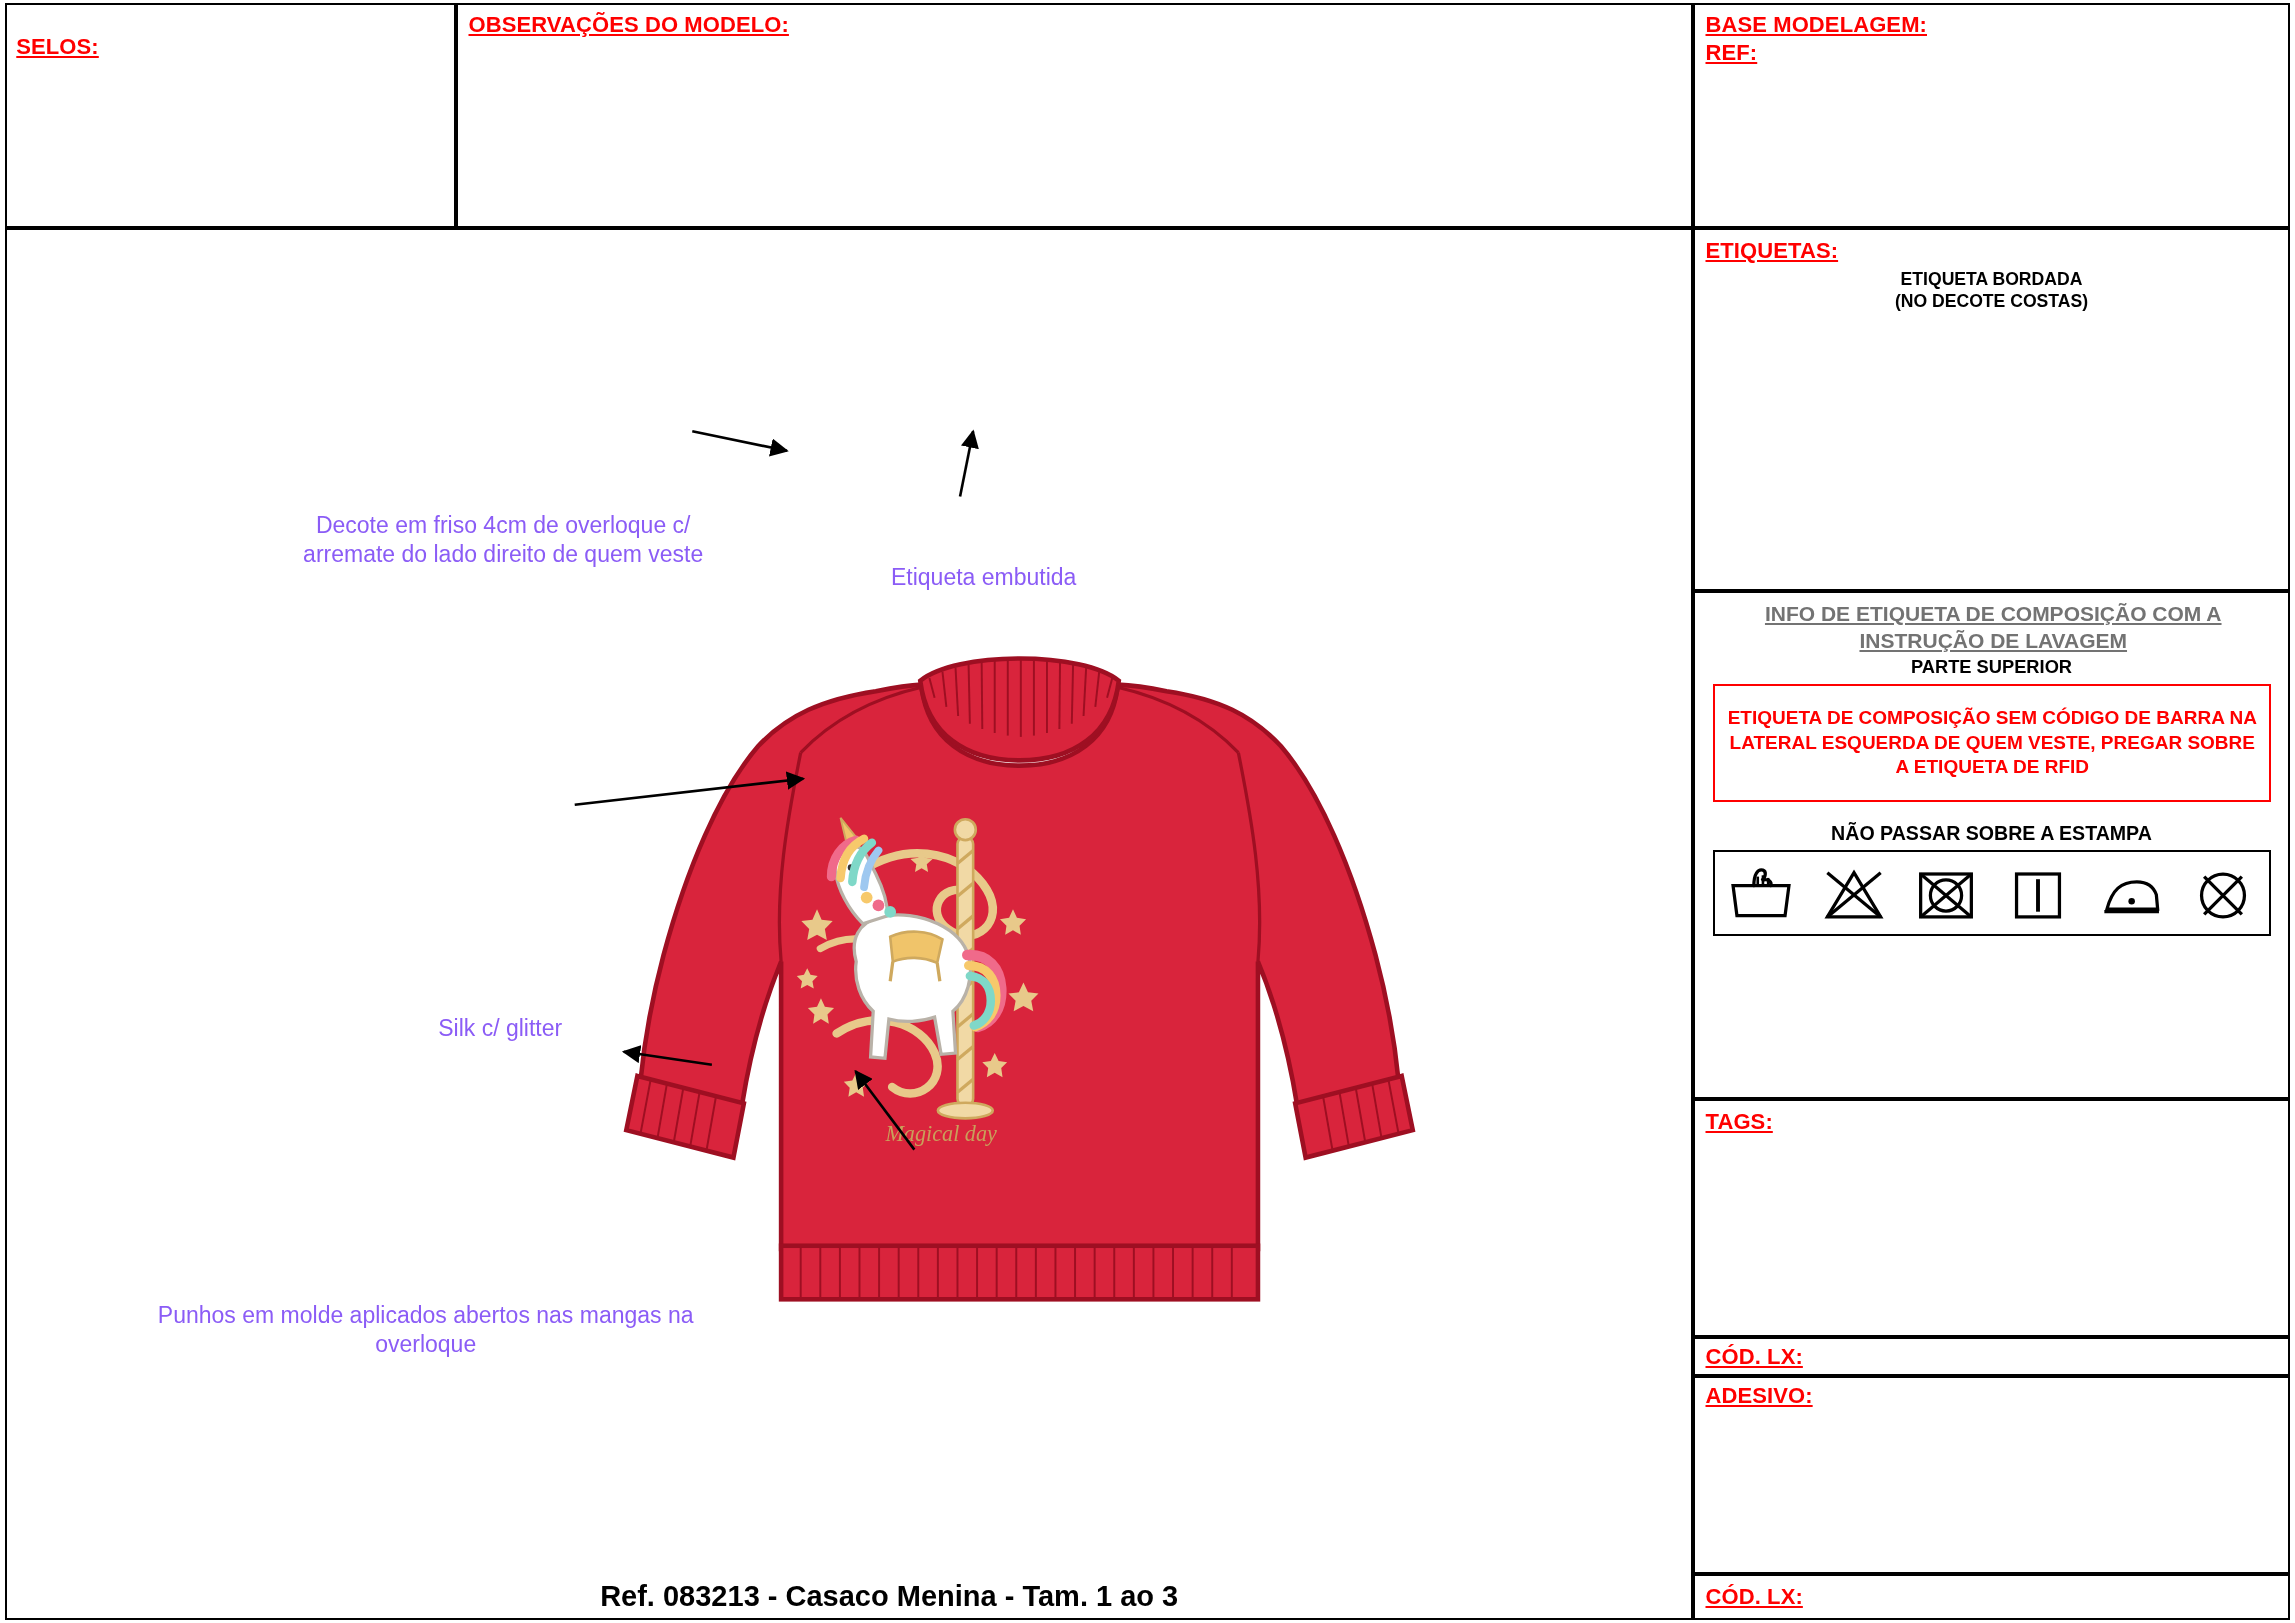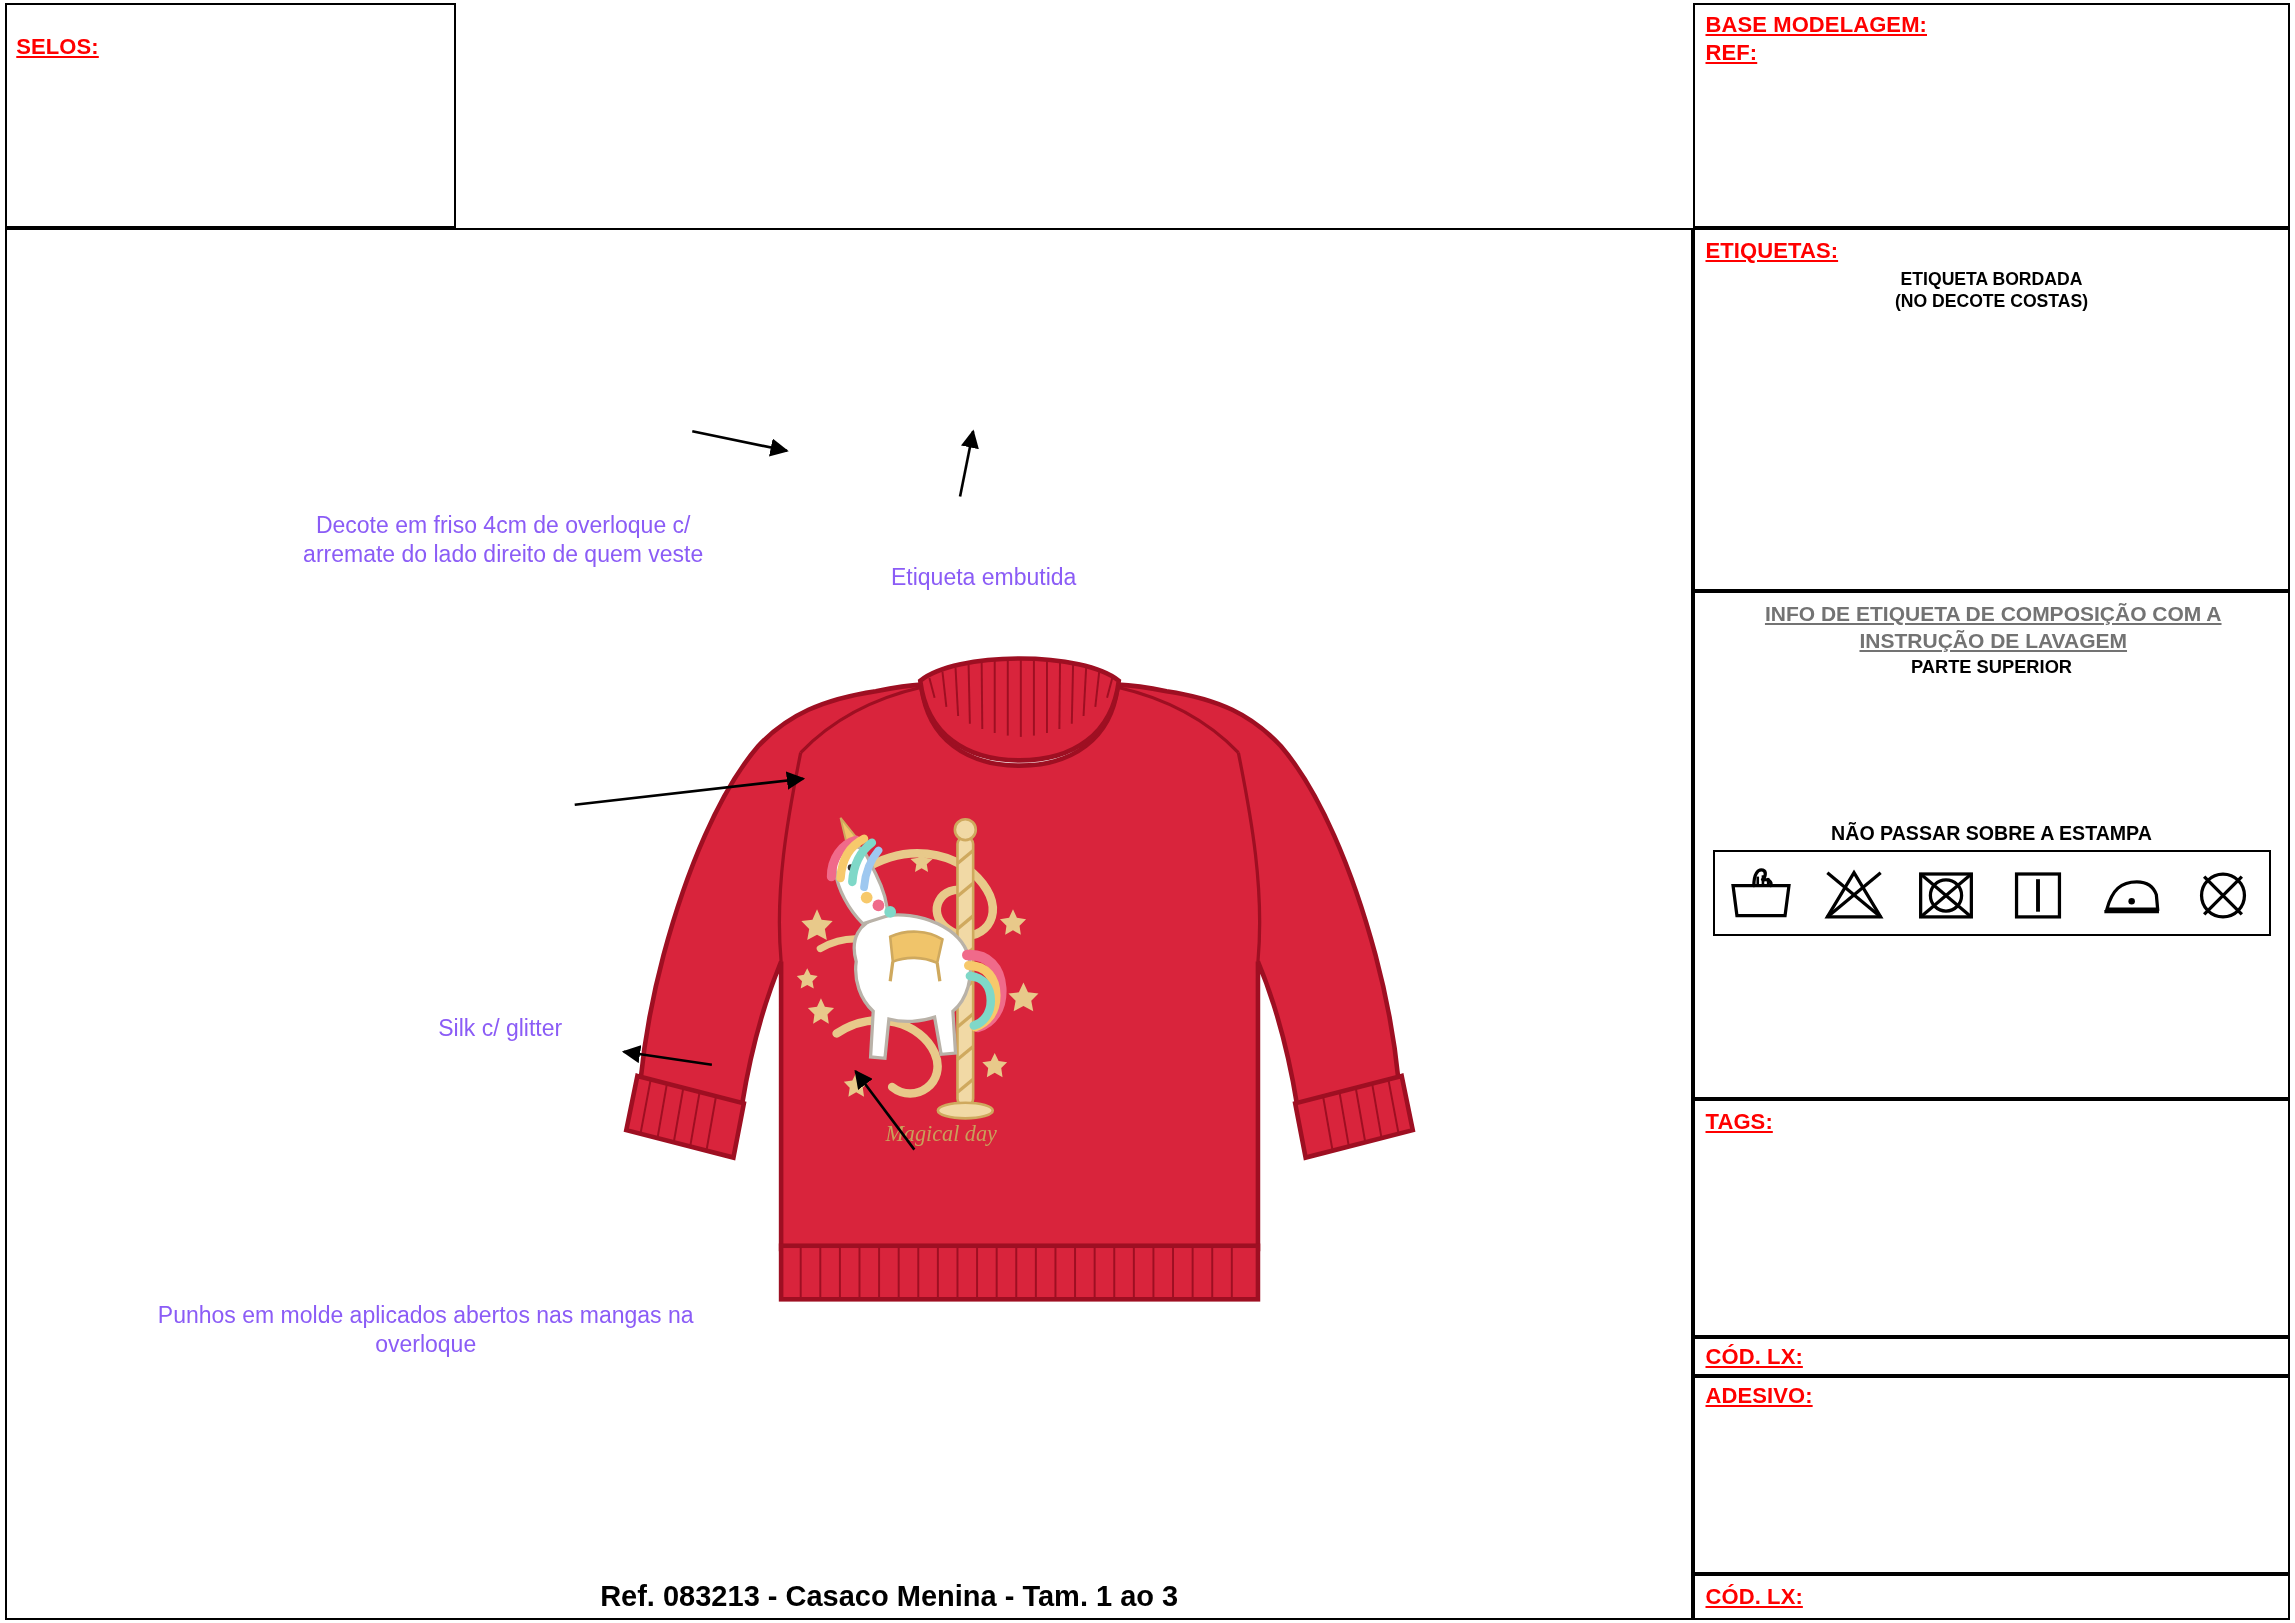--- a/index.html
+++ b/index.html
@@ -109,20 +109,23 @@
 </style>
 </head>
 <body>
 
 <div class="sheet">
 
   <div class="box" id="selos-box">
     <div class="redlabel" id="selos-label">SELOS:</div>
   </div>
 
+  <div class="box" id="obs-box">
+    <div class="redlabel" id="obs-label">OBSERVAÇÕES DO MODELO:</div>
+  </div>
 
   <div class="box" id="base-box">
     <div class="redlabel" id="base-label">BASE MODELAGEM:</div>
     <div class="redlabel" id="ref-label">REF:</div>
   </div>
 
   <div class="box" id="main-box">
 
     <div class="anno" id="anno-decote">Decote em friso 4cm de overloque c/ arremate do lado direito de quem veste</div>
     <div class="anno" id="anno-etiqueta">Etiqueta embutida</div>
@@ -321,20 +324,23 @@
   <div class="box" id="etiquetas-box">
     <div class="redlabel" id="etiquetas-label">ETIQUETAS:</div>
     <div id="etq-bordada-title">
       ETIQUETA BORDADA<br>(NO DECOTE COSTAS)
     </div>
   </div>
 
   <div class="box" id="info-box">
     <div id="info-title">INFO DE ETIQUETA DE COMPOSIÇÃO COM A INSTRUÇÃO DE LAVAGEM</div>
     <div id="parte-superior">PARTE SUPERIOR</div>
+    <div id="comp-red-box">
+      <div id="comp-red-text">ETIQUETA DE COMPOSIÇÃO SEM CÓDIGO DE BARRA NA LATERAL ESQUERDA DE QUEM VESTE, PREGAR SOBRE A ETIQUETA DE RFID</div>
+    </div>
     <div id="nao-passar">NÃO PASSAR SOBRE A ESTAMPA</div>
 
     <div id="care-row">
       <div class="care">
         <svg width="72" height="65" viewBox="0 0 110 100">
           <path d="M12 38 H98 L92 84 H18 Z" fill="none" stroke="#000" stroke-width="5"></path>
           <path d="M44 38 C44 20 50 12 58 14 C64 16 62 26 56 30 C66 26 72 32 70 38" fill="none" stroke="#000" stroke-width="5" stroke-linecap="round"></path>
           <line x1="50" y1="24" x2="50" y2="38" stroke="#000" stroke-width="4"></line>
           <line x1="58" y1="22" x2="58" y2="38" stroke="#000" stroke-width="4"></line>
           <line x1="66" y1="26" x2="66" y2="38" stroke="#000" stroke-width="4"></line>

